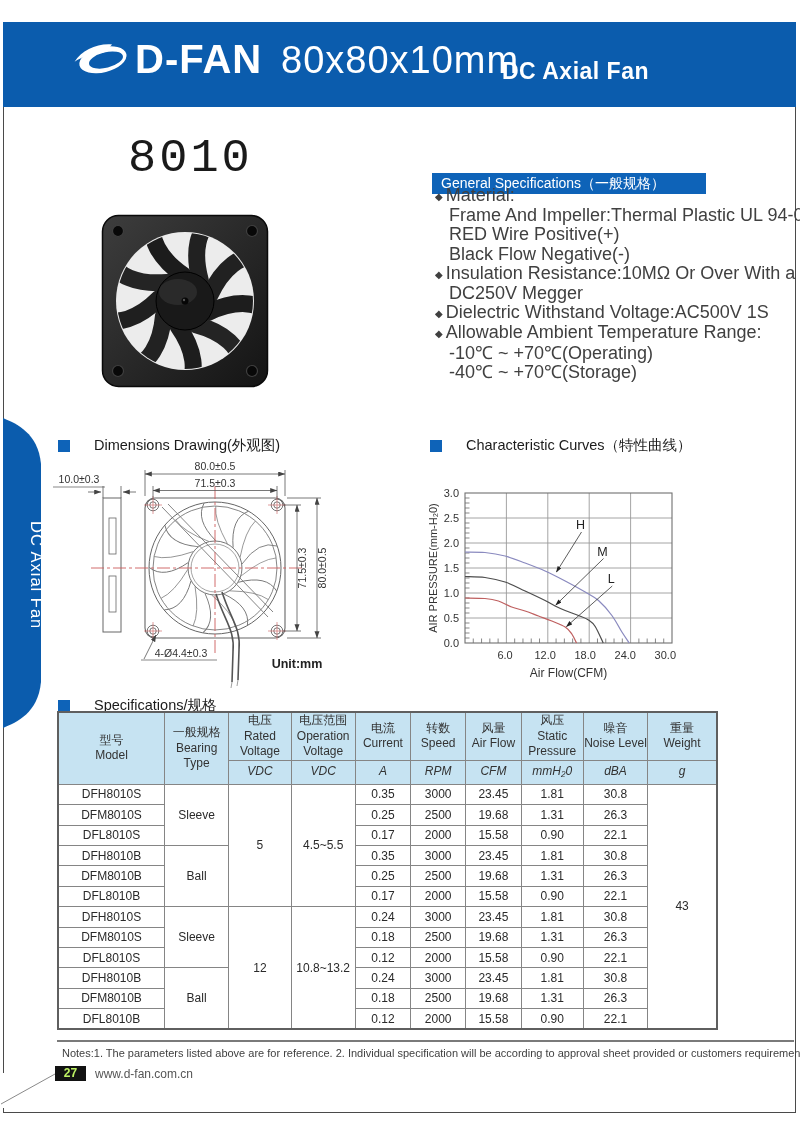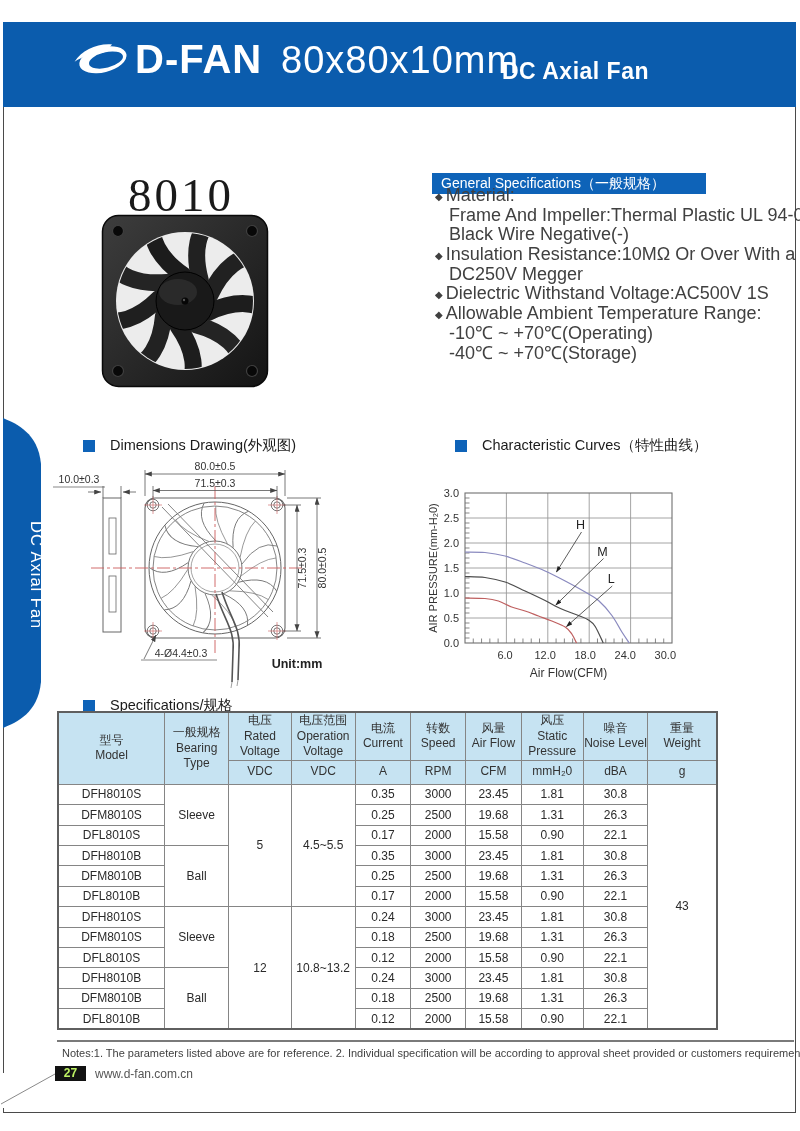--- a/index.html
+++ b/index.html
@@ -10,37 +10,37 @@
   .corner{position:absolute;left:0;top:1055px;width:64px;height:60px;}
   
   .band{position:absolute;left:3px;top:22px;width:793px;height:85px;background:#0b5cad;}
   .logo{position:absolute;left:70px;top:15px;display:flex;align-items:center;}
   .logo-text{color:#fff;font-size:40px;font-weight:bold;letter-spacing:1px;margin-left:4px;}
   .band-title{position:absolute;left:278px;top:17px;color:#fff;font-size:38px;letter-spacing:1px;}
   .band-sub{position:absolute;left:499px;top:36px;color:#fff;font-size:23px;font-weight:bold;letter-spacing:.5px;}
   
   .tab{position:absolute;left:3px;top:418px;width:50px;height:310px;}
   
-  .model-no{position:absolute;left:128px;top:132px;font-family:Liberation Serif, serif;font-size:47px;color:#1a1a1a;letter-spacing:3px;margin-top:36px;}
+  .model-no{position:absolute;left:128px;top:132px;font-family:Liberation Mono, monospace;font-size:47px;color:#1a1a1a;letter-spacing:3px;}
   
   .gs-bar{position:absolute;left:432px;top:173px;width:274px;height:21px;background:#0e63b8;color:#fff;font-size:14px;line-height:21px;padding-left:9px;box-sizing:border-box;}
   .gs-list{position:absolute;left:434px;top:186px;width:330px;font-size:18px;color:#404040;}
   .spec-line{line-height:19.2px;padding-left:15px;white-space:nowrap;}
   .spec-line.bullet{padding-left:1px;}
   .spec-line.bullet::before{content:"◆";font-size:10px;margin-right:3px;vertical-align:1px;}
   
-  .sec-title{position:absolute;font-size:14.5px;color:#1b1b1b;display:flex;align-items:center;gap:15px;white-space:nowrap;margin-left:25px;}
+  .sec-title{position:absolute;font-size:14.5px;color:#1b1b1b;display:flex;align-items:center;gap:24px;white-space:nowrap;}
   .sq{width:12px;height:12px;background:#0e63b8;flex:0 0 auto;}
   
   .tbl-wrap{position:absolute;left:57px;top:711px;}
   table{border-collapse:collapse;table-layout:fixed;width:661px;font-size:12px;color:#2a2a2a;text-align:center;border:2px solid #5f5f5f;}
   th,td{border:1px solid #858585;padding:0;}
   thead th{background:#c6e3f2;font-weight:normal;line-height:1.3;color:#333;}
   thead tr.h1{height:47px;}
-  thead tr.h2{height:24px;}
+  thead tr.h2{height:24px;font-style:italic;}
   tbody tr{height:20.4px;}
   
   .notes-rule{position:absolute;left:57px;top:1040px;width:737px;height:2px;background:#7a7a7a;}
   .notes{position:absolute;left:62px;top:1047px;font-size:11px;color:#3f3f3f;white-space:nowrap;}
   .page-badge{position:absolute;left:55px;top:1066px;width:31px;height:15px;background:#121212;color:#bef264;font-size:12px;font-weight:bold;text-align:center;line-height:15px;}
   .site{position:absolute;left:95px;top:1067px;font-size:12px;color:#555;}
 </style>
 </head>
 <body>
 
@@ -120,21 +120,22 @@
     <circle cx="151" cy="17" r="5.5" fill="#080808" stroke="#404040" stroke-width="1.2"></circle>
     <circle cx="17" cy="157" r="5.5" fill="#080808" stroke="#404040" stroke-width="1.2"></circle>
     <circle cx="151" cy="157" r="5.5" fill="#080808" stroke="#404040" stroke-width="1.2"></circle>
   </g>
 </svg>
 
 <div class="gs-bar">General Specifications（一般规格）</div>
 <div class="gs-list" id="gs-list">
     <div class="spec-line bullet">Material:</div>
     <div class="spec-line">Frame And Impeller:Thermal Plastic UL 94-0</div>
-    <div class="spec-line">Black Wire Negative(-)</div>
+    <div class="spec-line">RED Wire Positive(+)</div>
+    <div class="spec-line">Black Flow Negative(-)</div>
     <div class="spec-line bullet">Insulation Resistance:10MΩ Or Over With a</div>
     <div class="spec-line">DC250V Megger</div>
     <div class="spec-line bullet">Dielectric Withstand Voltage:AC500V 1S</div>
     <div class="spec-line bullet">Allowable Ambient Temperature Range:</div>
     <div class="spec-line">-10℃ ~ +70℃(Operating)</div>
     <div class="spec-line">-40℃ ~ +70℃(Storage)</div>
   </div>
 
 <div class="sec-title" style="left:58px;top:436px;">
   <span class="sq"></span>

